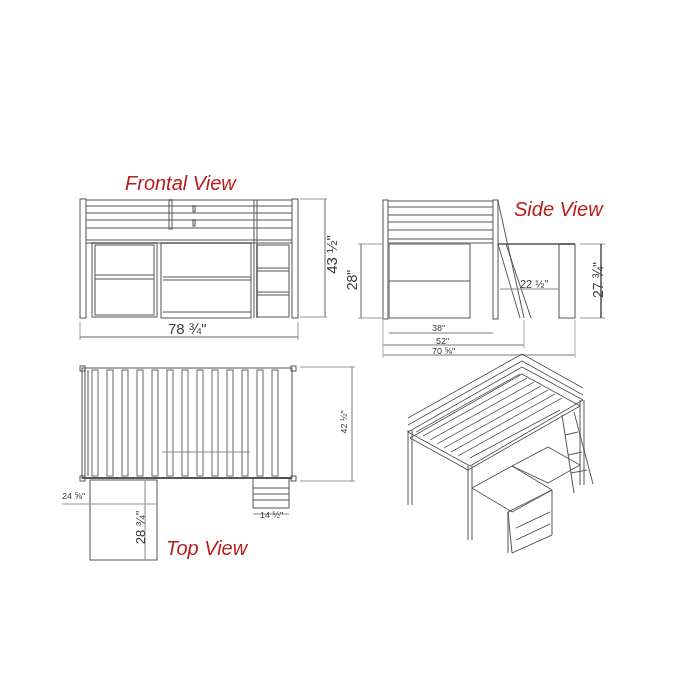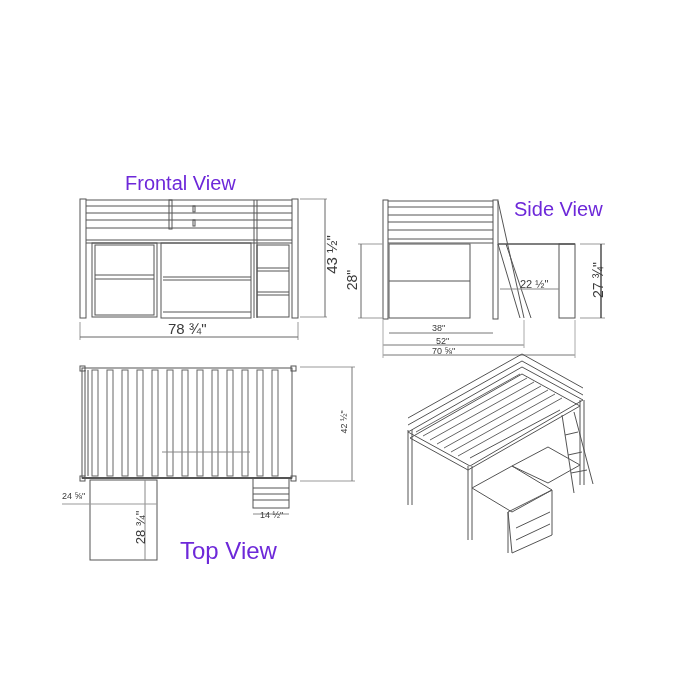--- a/index.html
+++ b/index.html
@@ -1,18 +1,18 @@
 <!DOCTYPE html>
 <html><head>
   <meta charset="utf-8">
   <style>
     html, body { margin: 0; padding: 0; background: #ffffff; }
     body { width: 700px; height: 700px; position: relative; overflow: hidden; font-family: "Liberation Sans", sans-serif; }
     #canvas { position: absolute; left: 0; top: 0; width: 700px; height: 700px; }
-    .title { position: absolute; color: #6d28d9; font-family: "Liberation Sans", sans-serif; font-weight: normal; white-space: nowrap; }
+    .title { position: absolute; color: #b91c1c; font-family: "Liberation Sans", sans-serif; font-weight: normal; white-space: nowrap; font-style: italic; }
     .dim { position: absolute; color: #3a3a3a; font-family: "Liberation Sans", sans-serif; white-space: nowrap; }
     .rot { transform-origin: center center; transform: rotate(-90deg); }
   </style>
 </head>
 <body>
 
 <svg id="canvas" viewBox="0 0 700 700" xmlns="http://www.w3.org/2000/svg">
   <g fill="none" stroke="#555" stroke-width="1">
 
     <g>
@@ -183,17 +183,17 @@
 <div class="dim" style="left:168px; top:320px; font-size:15px;">78 ¾"</div>
 
 <div class="title" style="left:514px; top:198px; font-size:20px;">Side View</div>
 <div class="dim rot" style="left:342px; top:272px; font-size:14px;">28"</div>
 <div class="dim" style="left:520px; top:278px; font-size:11px;">22 ½"</div>
 <div class="dim rot" style="left:580px; top:272px; font-size:14px;">27 ¾"</div>
 <div class="dim" style="left:432px; top:323px; font-size:9px;">38"</div>
 <div class="dim" style="left:436px; top:336px; font-size:9px;">52"</div>
 <div class="dim" style="left:432px; top:346px; font-size:9px;">70 ⅝"</div>
 
-<div class="title" style="left:180px; top:537px; font-size:24px;">Top View</div>
+<div class="title" style="left:166px; top:537px; font-size:20px;">Top View</div>
 <div class="dim rot" style="left:332px; top:417px; font-size:9px;">42 ½"</div>
 <div class="dim" style="left:62px; top:491px; font-size:9px;">24 ⅝"</div>
 <div class="dim rot" style="left:124px; top:520px; font-size:13px;">28 ¾"</div>
 <div class="dim" style="left:260px; top:510px; font-size:9px;">14 ½"</div>
 
 </body></html>

